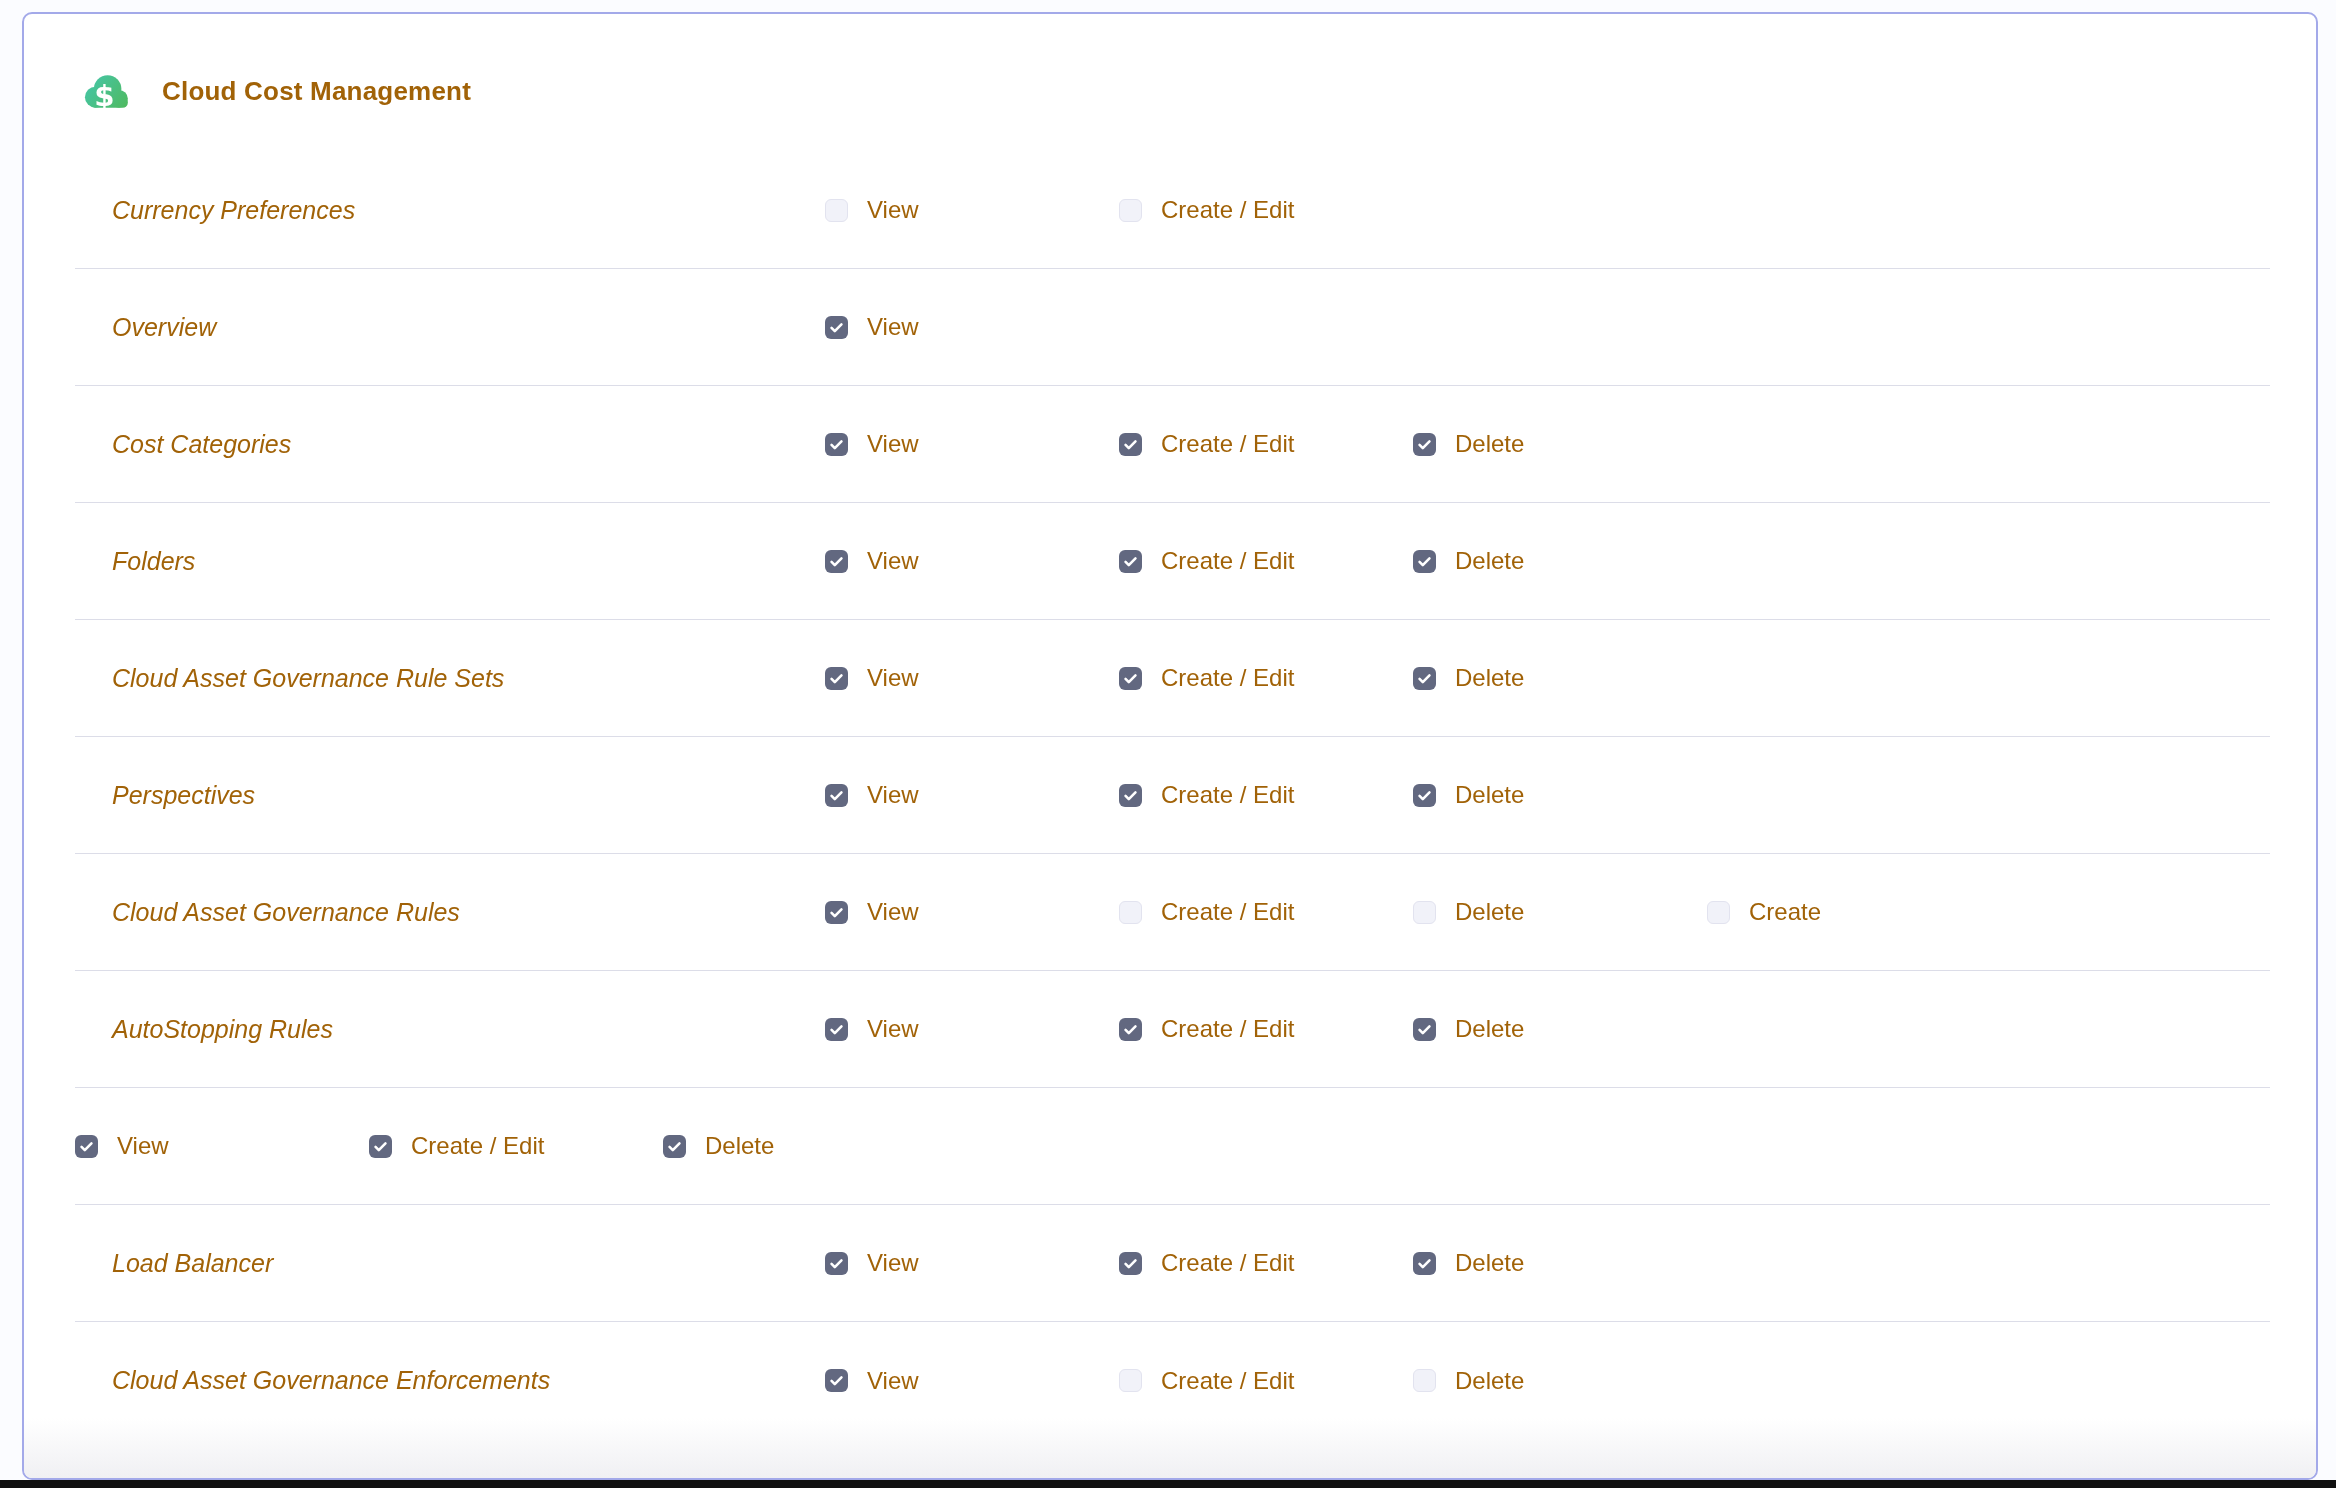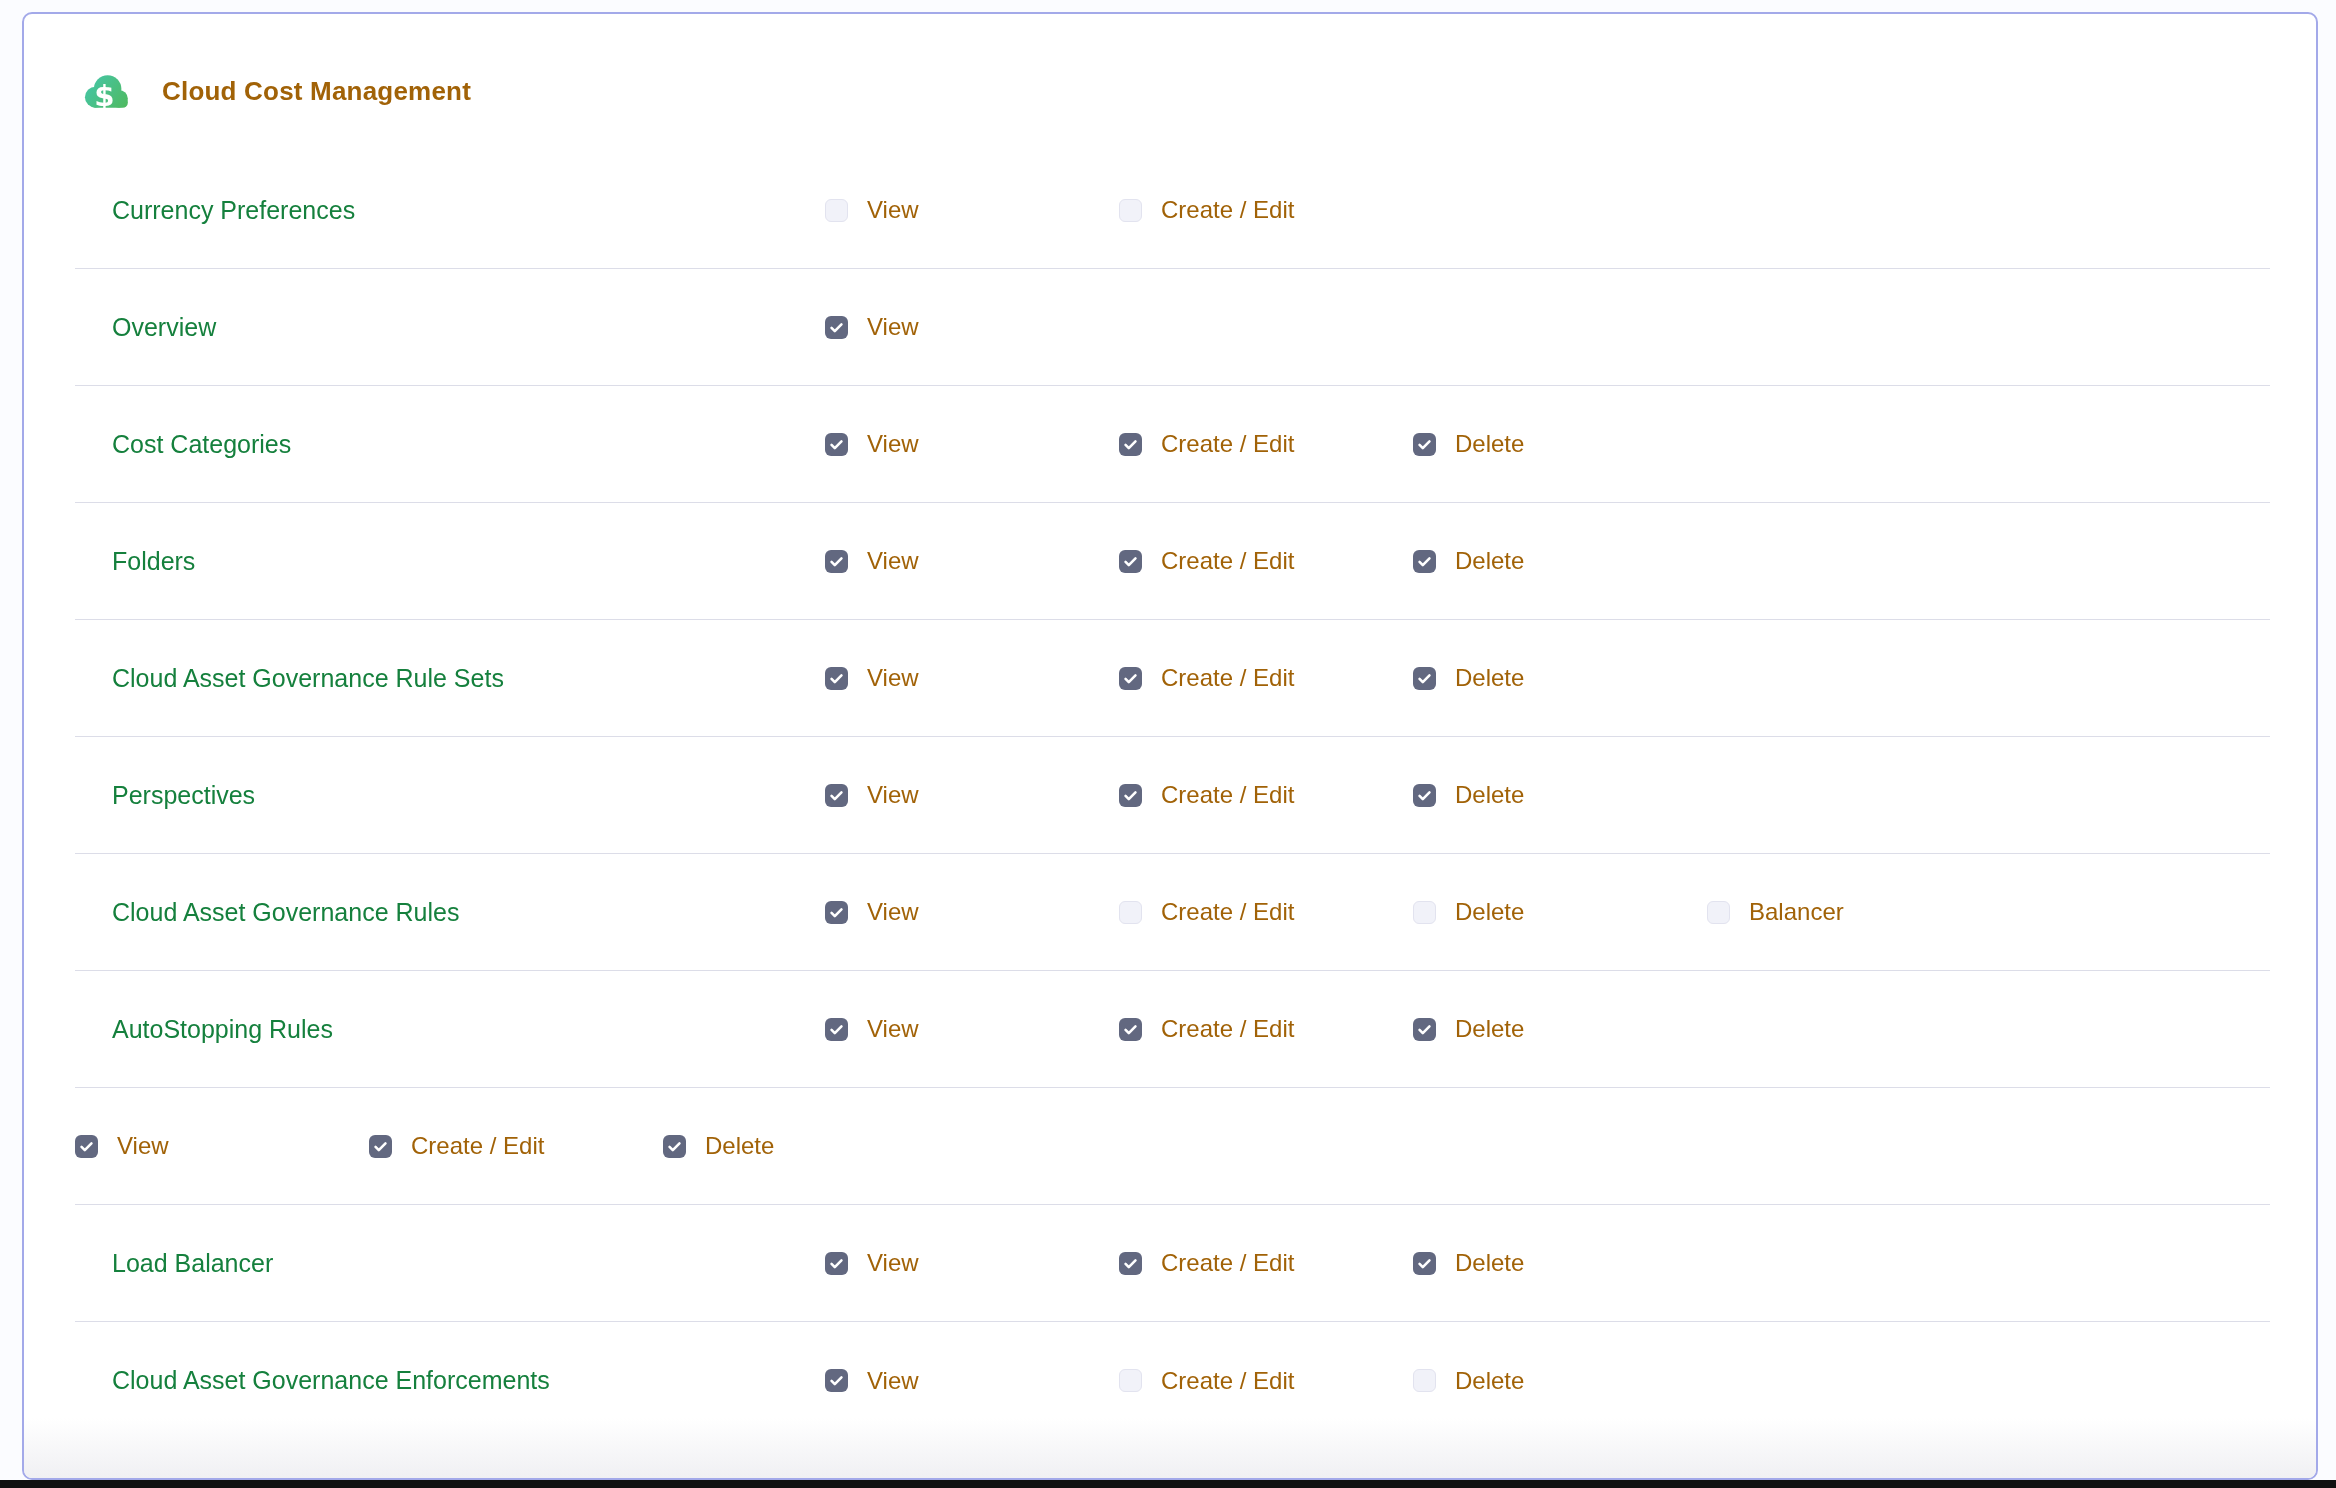--- a/index.html
+++ b/index.html
@@ -28,22 +28,22 @@
   .rows{
     position:absolute;left:51px;top:138px;width:2195px;
   }
   .row{
     height:117px;display:flex;align-items:center;
     border-bottom:1px solid #DCDDE8;box-sizing:border-box;
   }
   .row:last-child{border-bottom:none;}
   .resource{
     box-sizing:border-box;width:750px;padding-left:37px;
-    font-size:25px;color:#15803d;
-    white-space:nowrap;overflow:hidden;text-overflow:ellipsis;
+    font-size:25px;color:#a16207;
+    white-space:nowrap;overflow:hidden;text-overflow:ellipsis;font-style:italic;
   }
   .perm{
     width:294px;display:flex;align-items:center;cursor:pointer;flex:0 0 294px;
   }
   .cb{
     width:23px;height:23px;border-radius:6px;box-sizing:border-box;
     margin-right:19px;flex:0 0 23px;
     display:flex;align-items:center;justify-content:center;
     background:#F1F2F9;border:1px solid #E2E3EF;
   }
@@ -258,21 +258,21 @@
     <span class="cb">
       
     </span>
     <span class="perm-label">Delete</span>
   </label>
 
   <label class="perm">
     <span class="cb">
       
     </span>
-    <span class="perm-label">Balancer</span>
+    <span class="perm-label">Create</span>
   </label>
 </div>
 
   <div class="row">
     <div class="resource">AutoStopping Rules</div>
 
   <label class="perm">
     <span class="cb checked">
       <svg viewBox="0 0 24 24" aria-hidden="true">
         <path d="M5 12.5l4.6 4.6L19 7.5" fill="none" stroke="#FFFFFF" stroke-width="3.6" stroke-linecap="round" stroke-linejoin="round"></path>

